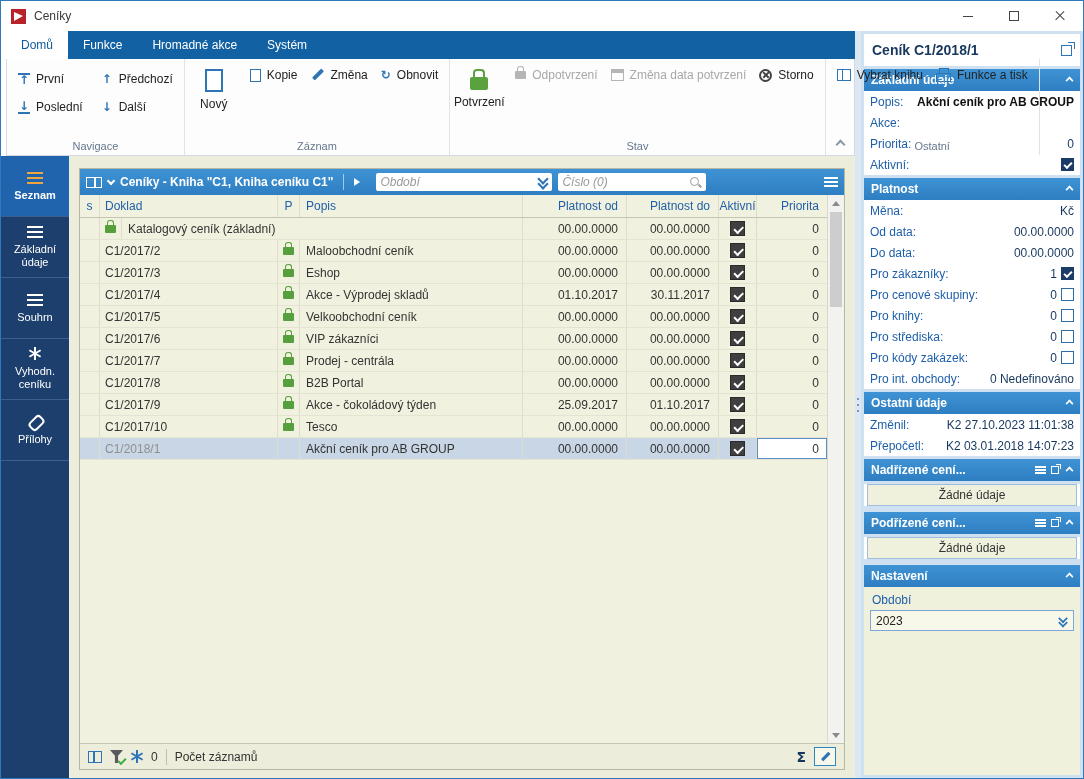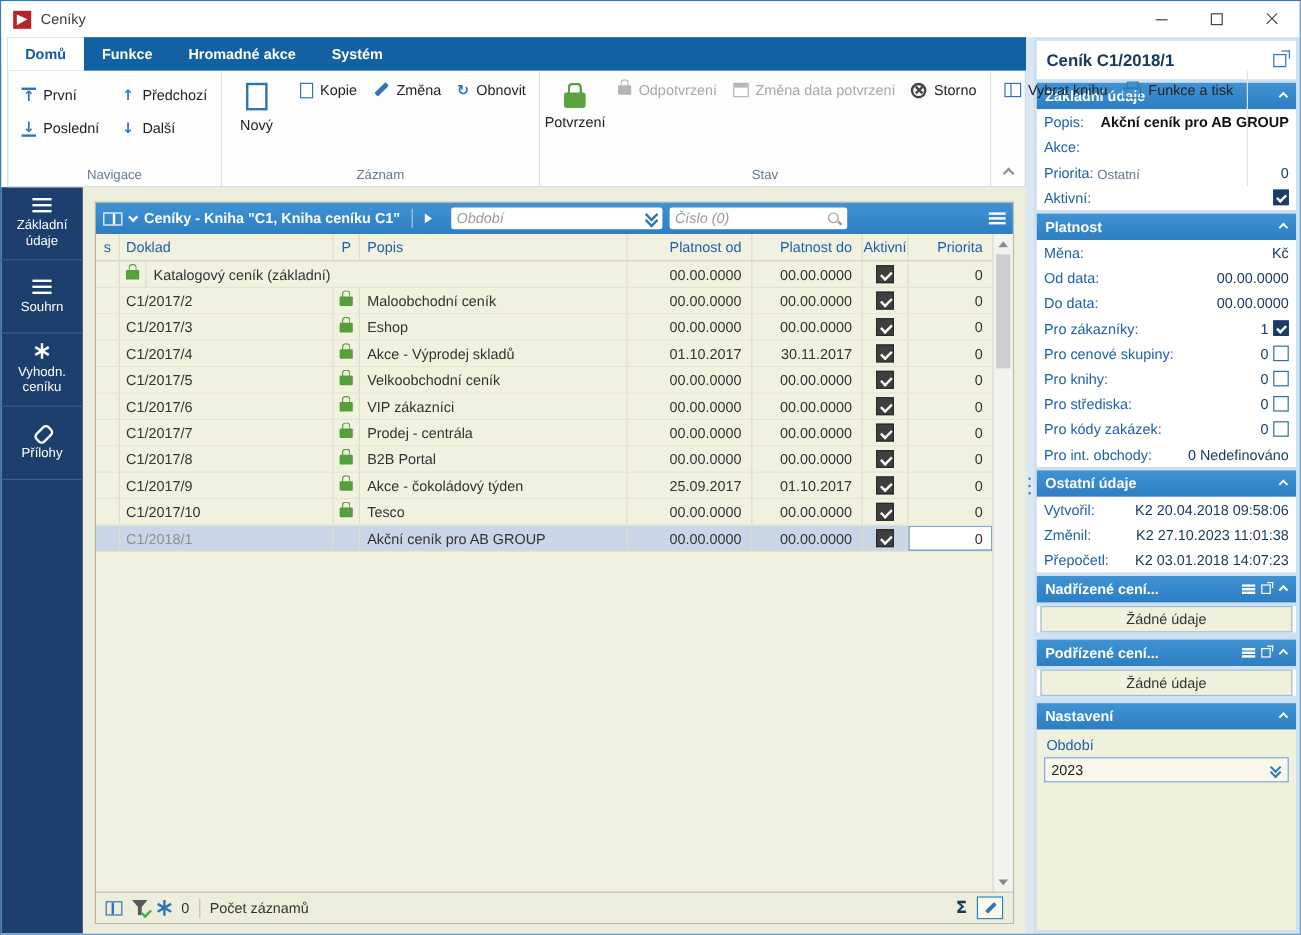--- a/index.html
+++ b/index.html
@@ -18,21 +18,21 @@
   .g-min { width:10px; height:1px; background:#444; display:block; }
   .g-max { width:10px; height:10px; border:1px solid #444; display:block; }
   .g-close { width:12px; height:12px; position:relative; display:block; }
   .g-close::before,.g-close::after { content:""; position:absolute; left:0; top:5px; width:12px; height:1.4px; background:#444; }
   .g-close::before { transform:rotate(45deg); } .g-close::after { transform:rotate(-45deg); }
 
   .app-row { flex:1; display:flex; min-height:0; }
   .left-col { flex:1; display:flex; flex-direction:column; min-width:0; }
 
   
-  .tabsbar { height:28px; background:#1261a2; display:flex; margin-left:5px; flex:0 0 auto;font-weight:bold; }
+  .tabsbar { height:28px; background:#1261a2; display:flex; margin-left:5px; flex:0 0 auto; }
   .rtab { padding:0 15px; display:flex; align-items:center; color:#fff; cursor:default; }
   .rtab.active { background:#fff; color:#0f5a9e; }
 
   
   .ribbon { height:97px; background:#fdfdfd; border:1px solid #d3dae2; border-top:none;
             margin-left:5px; display:flex; position:relative; flex:0 0 auto; }
   .rgroup { display:flex; flex-direction:column; border-right:1px solid #dde3ea; padding:4px 6px 0 6px; }
   .rgc { flex:1; display:flex; gap:8px; align-items:flex-start; }
   .rg-label { height:18px; text-align:center; color:#64788c; font-size:11px; line-height:18px; }
   .ritem { display:flex; align-items:center; gap:6px; padding:3px 5px; white-space:nowrap; color:#222; }
@@ -351,20 +351,24 @@
 
         <div class="ribbon-collapse">
           <span class="chev-up gray"></span>
         </div>
       </div>
 
       <div class="workspace">
 
         <div class="sidebar">
 
+            <div class="sb-item active">
+              <span class="sb-icon icon-list"></span>
+              <span class="sb-label">Seznam</span>
+            </div>
 
             <div class="sb-item">
               <span class="sb-icon icon-list"></span>
               <span class="sb-label">Základní údaje</span>
             </div>
 
 
             <div class="sb-item">
               <span class="sb-icon icon-list"></span>
               <span class="sb-label">Souhrn</span>
@@ -766,24 +770,20 @@
           </div>
       </div>
 
       <div class="psec">
         <div class="phead">
           <span>Ostatní údaje</span>
           <span class="chev-up"></span>
         </div>
         <div class="pfields">
 
-            <div class="pfrow">
-              <span class="pfl">Vytvořil:</span>
-              <span class="pfv">K2 20.04.2018 09:58:06</span>
-            </div>
 
             <div class="pfrow">
               <span class="pfl">Změnil:</span>
               <span class="pfv">K2 27.10.2023 11:01:38</span>
             </div>
 
             <div class="pfrow">
               <span class="pfl">Přepočetl:</span>
               <span class="pfv">K2 03.01.2018 14:07:23</span>
             </div>

